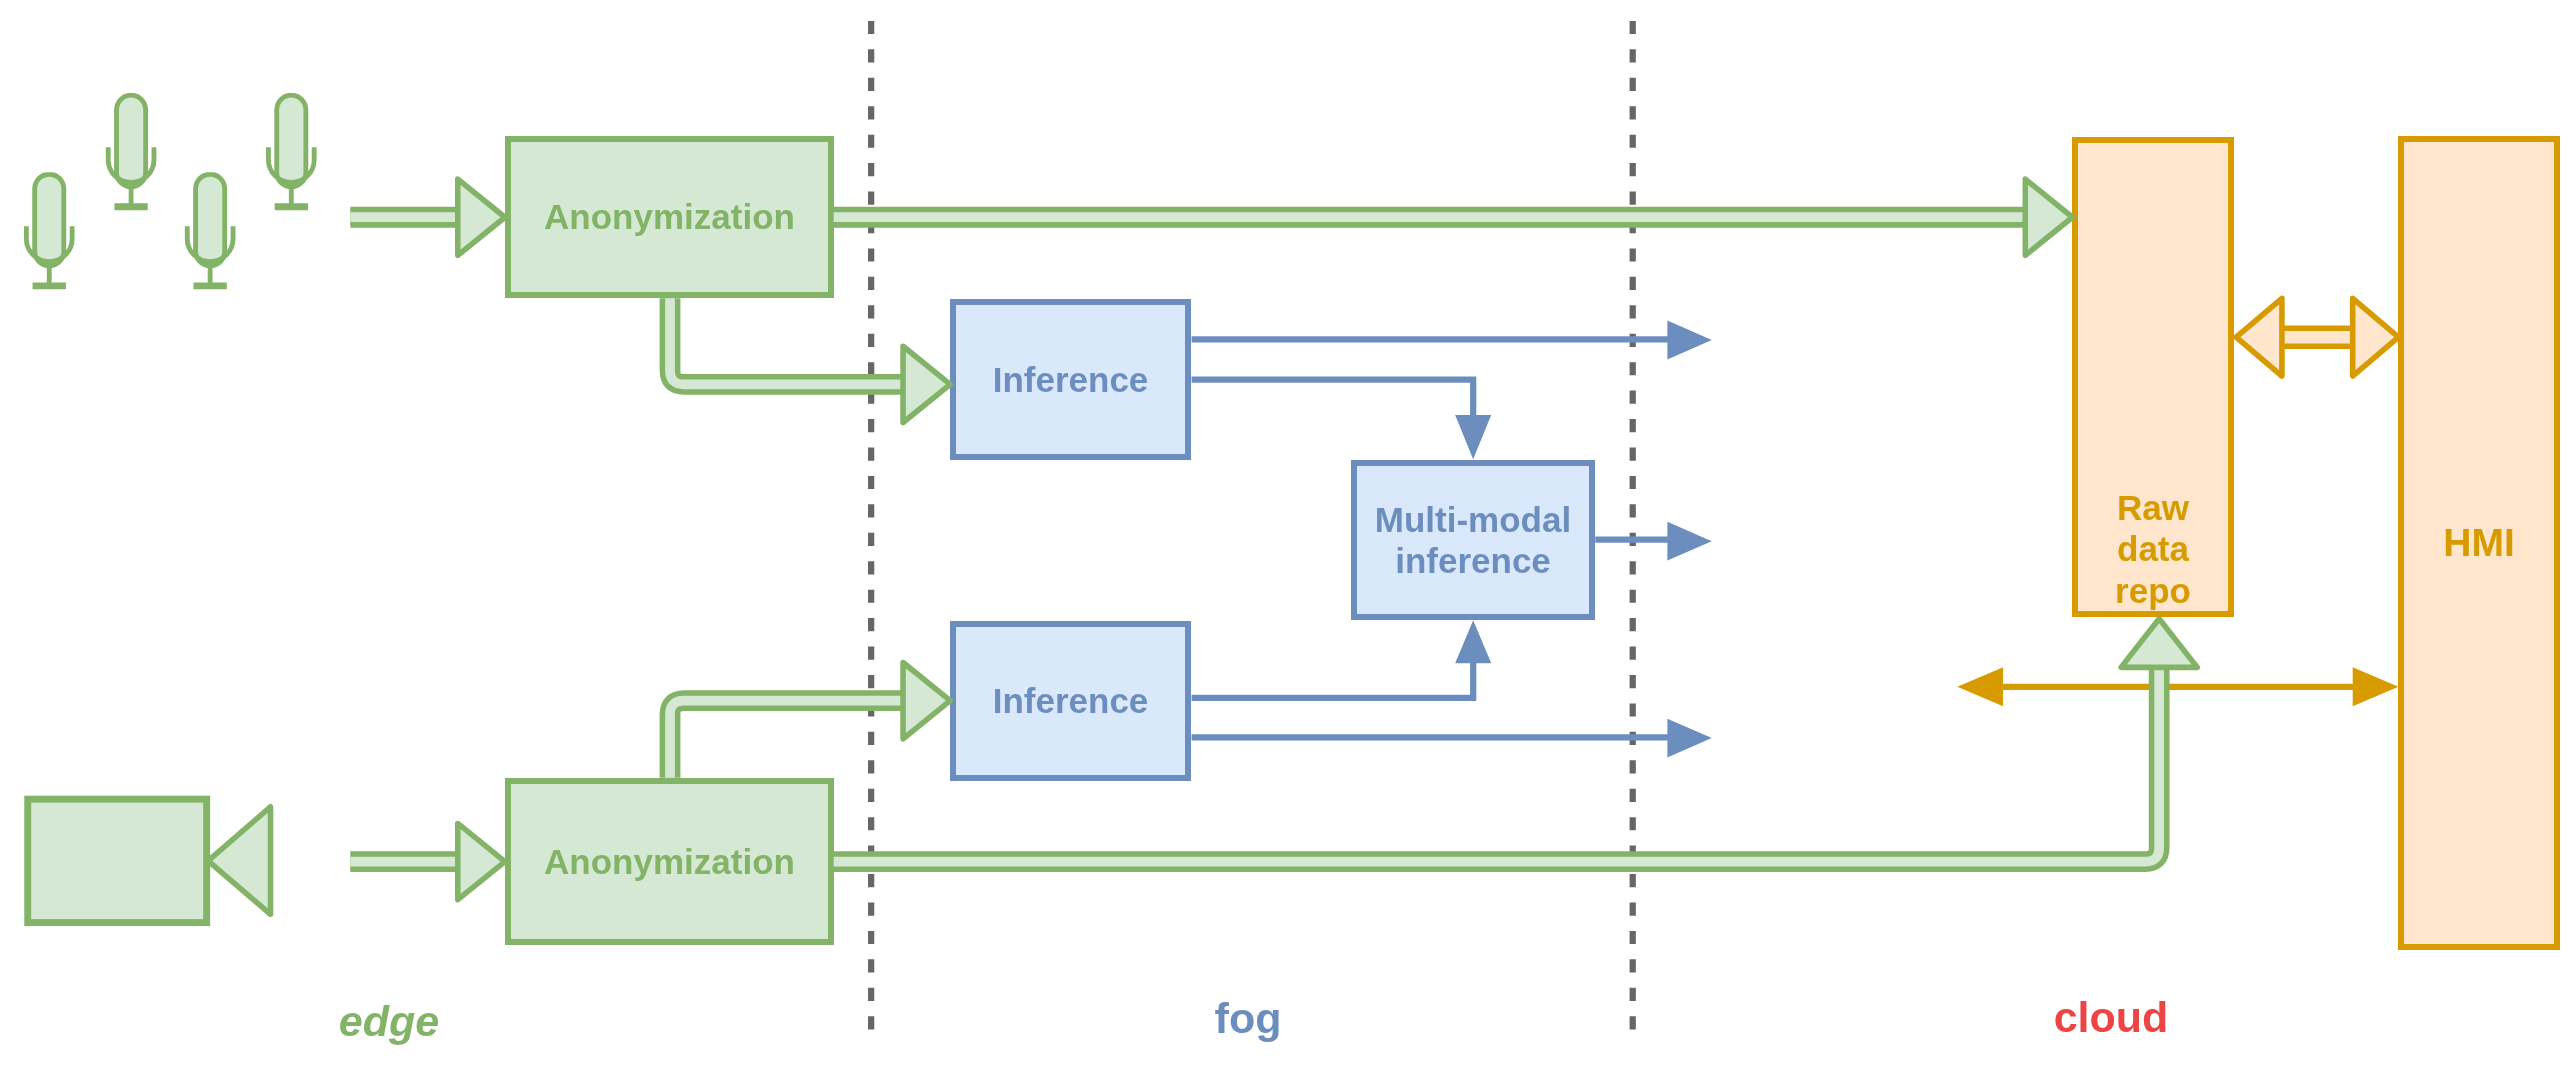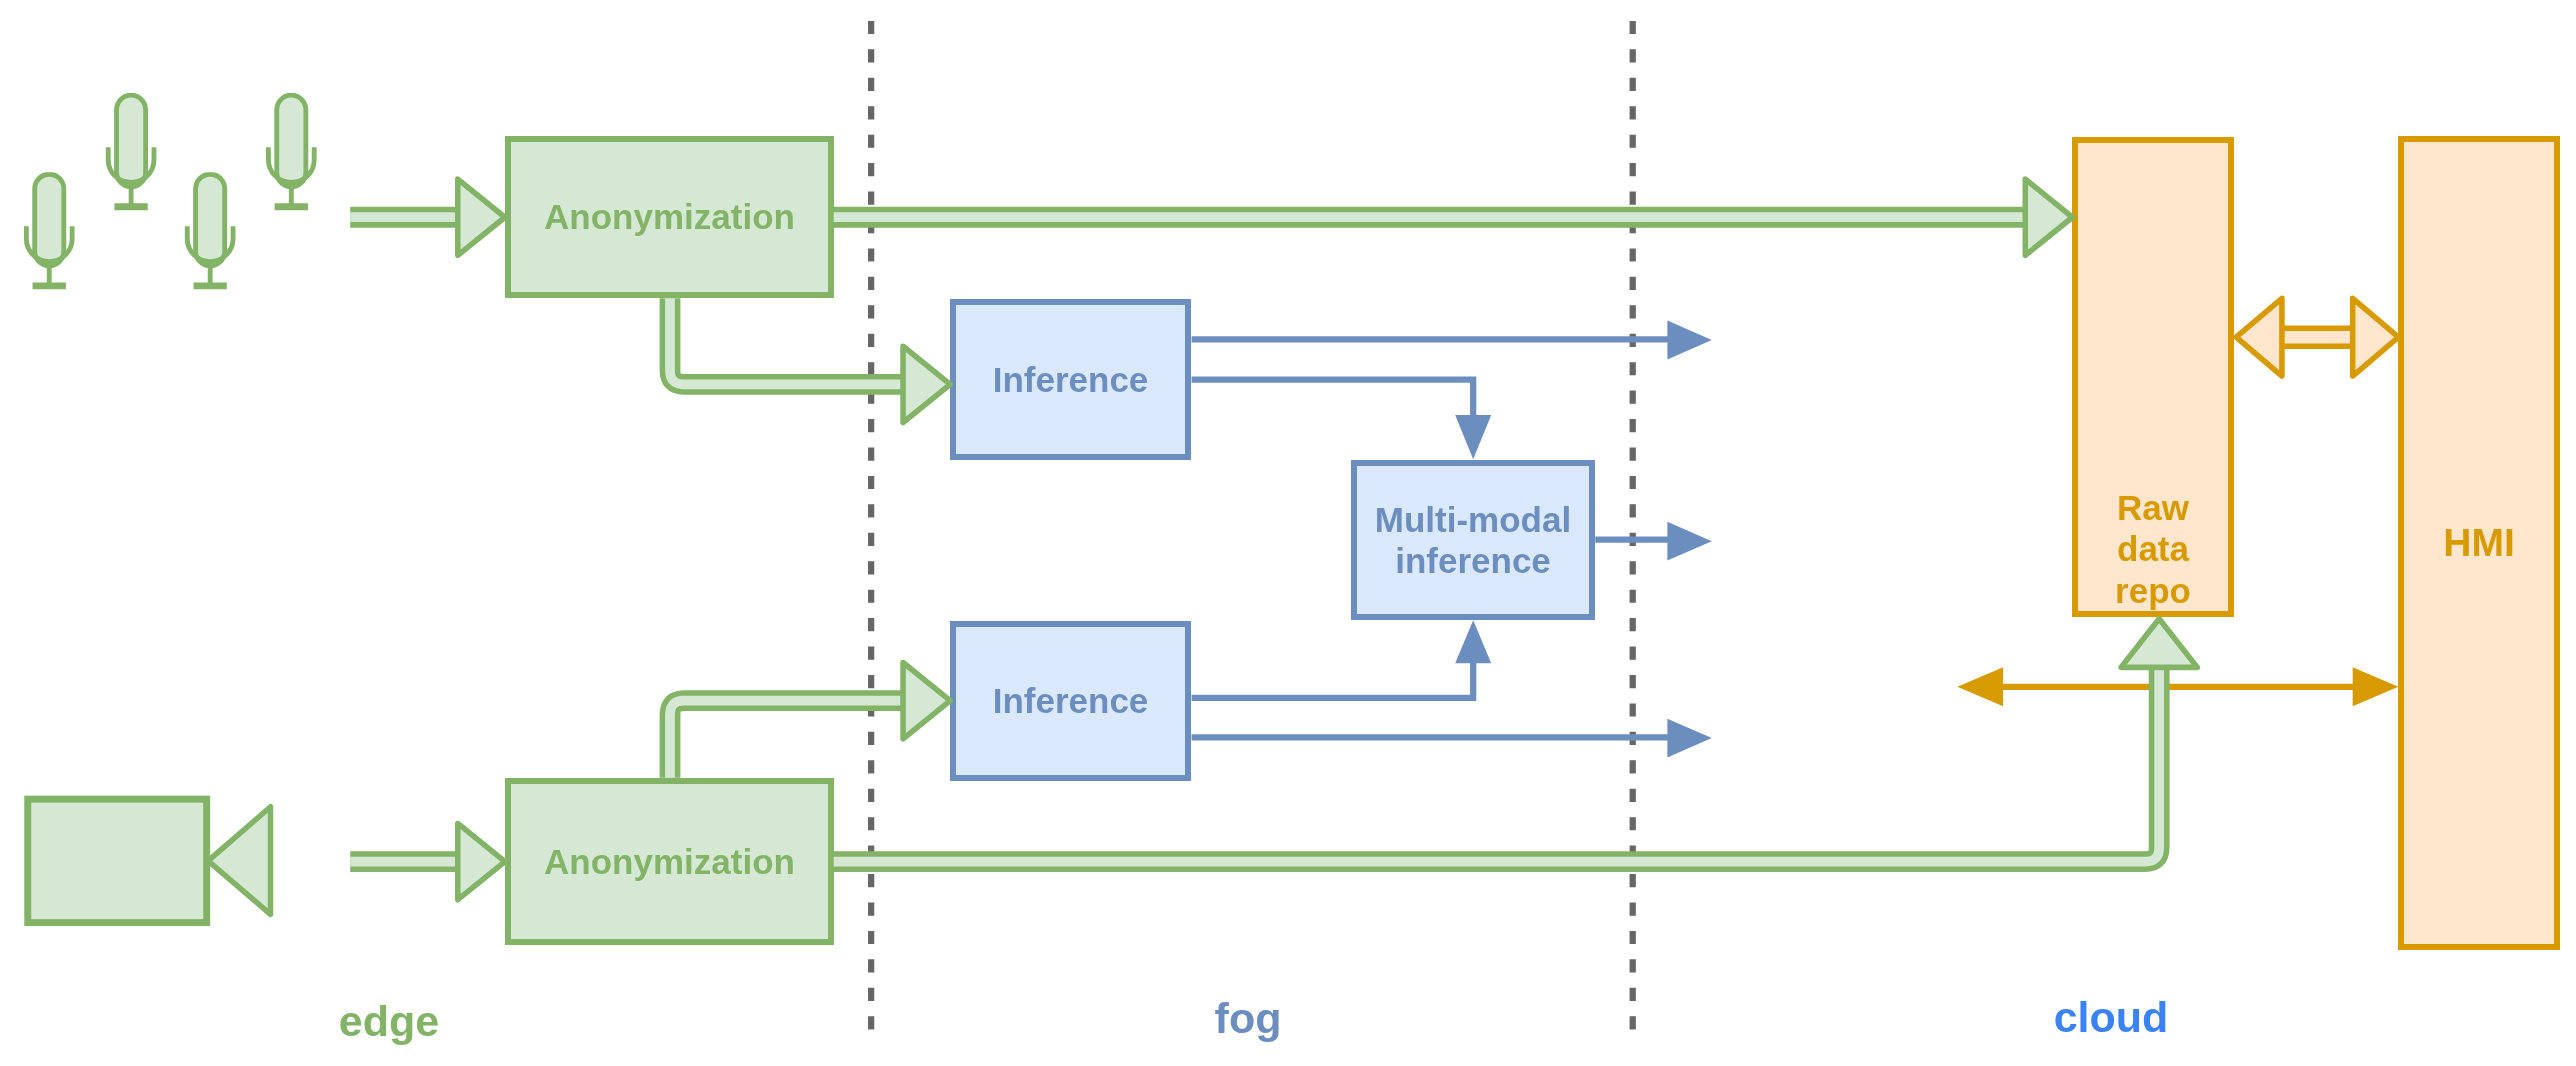--- a/index.html
+++ b/index.html
@@ -24,23 +24,23 @@
   .node.blue{background:#dae8fc;border:6.2px solid #6c8ebf;color:#6c8ebf;}
   .node.orange{background:#ffe6cc;border:6.2px solid #d79b00;color:#d79b00;}
   .fs50{font-size:35px;}
   .fs56{font-size:39px;}
   #fg-layer{z-index:3;}
   .zone-label{
     position:absolute;z-index:2;
     transform:translate(-50%,-50%);
     font-weight:bold;font-size:43px;white-space:nowrap;
   }
-  .zone-label.green{color:#82b366;}
+  .zone-label.green{color:#82b366;font-style:italic;}
   .zone-label.blue{color:#6c8ebf;}
-  .zone-label.orange{color:#3b82f6;text-align:center;}
+  .zone-label.orange{color:#ef4444;text-align:center;}
 
   
   .dash{stroke:#666666;stroke-width:9;fill:none;stroke-dasharray:19 22;}
   .gbandU{stroke:#82b366;stroke-width:30;fill:none;stroke-linejoin:round;stroke-linecap:butt;}
   .gbandI{stroke:#d5e8d4;stroke-width:14;fill:none;stroke-linejoin:round;stroke-linecap:butt;}
   .ghead{fill:#d5e8d4;stroke:#82b366;stroke-width:8;stroke-linejoin:round;}
   .bline{stroke:#6c8ebf;stroke-width:9;fill:none;}
   .bhead{fill:#6c8ebf;stroke:none;}
   .oline{stroke:#d79b00;stroke-width:9;fill:none;}
   .ohead{fill:#d79b00;stroke:none;}

